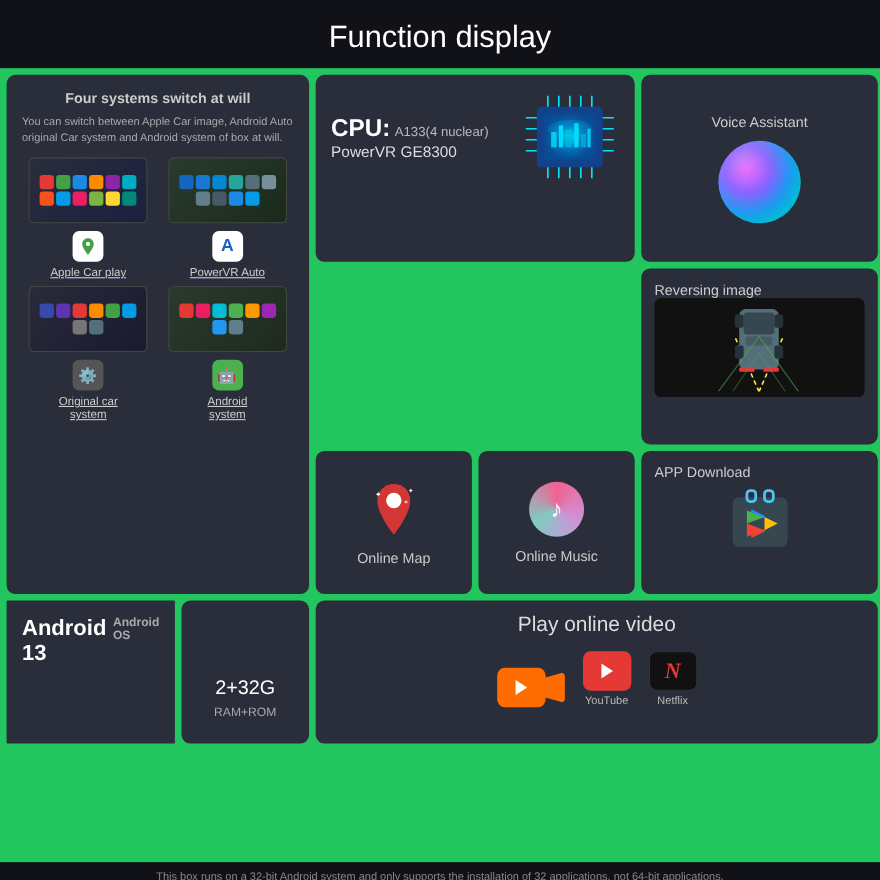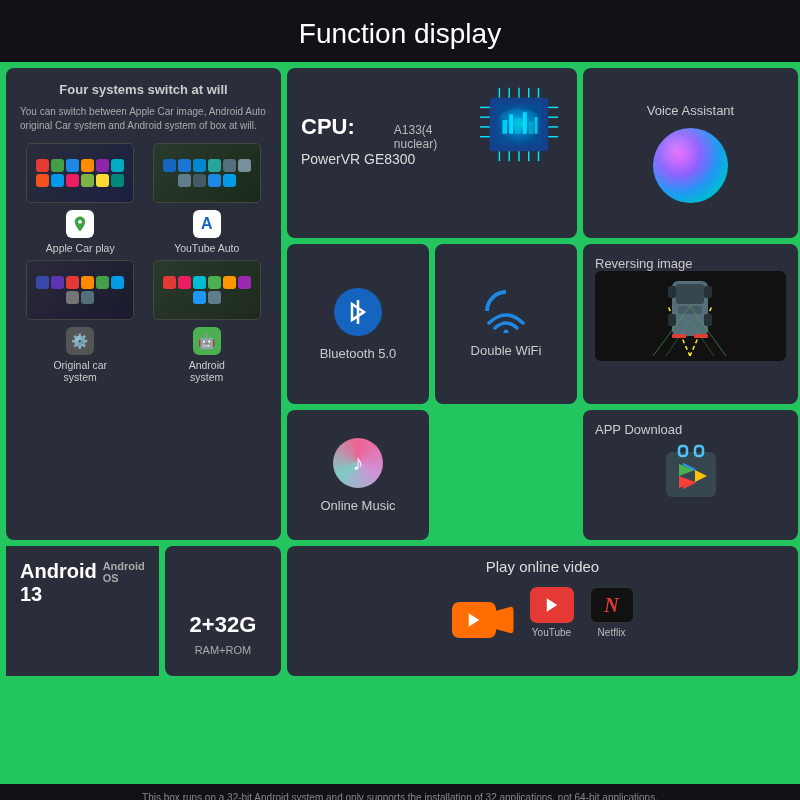--- a/index.html
+++ b/index.html
@@ -170,31 +170,31 @@
       background: #2a2d3a;
       border-radius: 8px;
       padding: 14px;
       display: flex;
       flex-direction: column;
       justify-content: center;
       align-items: center;
       gap: 6px;
     }
     .ram-title {
-      font-size: 22px;
-      font-weight: bold;
+      font-size: 18px;
+      font-weight: normal;
       color: #fff;
       margin-top: 46px;
     }
     .ram-sub {
       font-size: 11px;
       color: #aaa;
     }
     .video-title {
-      font-size: 15px;
+      font-size: 19px;
       color: #ddd;
       text-align: center;
       margin-bottom: 12px;
     }
     .video-apps {
       display: flex;
       justify-content: center;
       gap: 16px;
       align-items: flex-end;
     }
@@ -257,20 +257,21 @@
     }
     .dot {
       width: 13px;
       height: 13px;
       border-radius: 3px;
     }
     .label-below-icon {
       font-size: 10.5px;
       color: #ccc;
       text-align: center;
+      text-decoration: underline;
     }
     
     .music-circle {
       width: 50px;
       height: 50px;
       border-radius: 50%;
       background: conic-gradient(#f06292, #ce93d8, #80cbc4, #f06292);
       display: flex;
       align-items: center;
       justify-content: center;
@@ -325,21 +326,21 @@
             <div class="dot" style="background:#78909c;"></div>
             <div class="dot" style="background:#607d8b;"></div>
             <div class="dot" style="background:#455a64;"></div>
             <div class="dot" style="background:#1e88e5;"></div>
             <div class="dot" style="background:#039be5;"></div>
           </div>
         </div>
         <div style="background:#fff; width:28px; height:28px; border-radius:6px; display:flex; align-items:center; justify-content:center; margin-top:3px;">
           <span style="font-size:16px; color:#1565c0; font-weight:bold;">A</span>
         </div>
-        <div class="label-below-icon">YouTube Auto</div>
+        <div class="label-below-icon">PowerVR Auto</div>
       </div>
 
       <div class="car-screen-wrapper">
         <div class="screen-box screen-original">
           <div class="icon-row">
             <div class="dot" style="background:#3949ab;"></div>
             <div class="dot" style="background:#5e35b1;"></div>
             <div class="dot" style="background:#e53935;"></div>
             <div class="dot" style="background:#fb8c00;"></div>
             <div class="dot" style="background:#43a047;"></div>
@@ -369,25 +370,25 @@
         </div>
         <div style="background:#4caf50; width:28px; height:28px; border-radius:6px; display:flex; align-items:center; justify-content:center; margin-top:3px;">
           <span style="font-size:14px;">🤖</span>
         </div>
         <div class="label-below-icon">Android<br>system</div>
       </div>
     </div>
   </div>
 
   <div class="card cpu-card" style="grid-column:2; grid-row:1;">
-    <div style="display:flex; justify-content:space-between; align-items:flex-end;">
+    <div style="display:flex; justify-content:space-between; align-items:center;">
       <div>
         <div style="display:flex; align-items:baseline; gap:4px;">
           <span style="font-size:22px; font-weight:bold; color:#fff;">CPU:</span>
-          <span style="font-size:12px; color:#bbb;margin-left:35px;">A133(4 nuclear)</span>
+          <span style="font-size:12px; color:#bbb;">A133(4 nuclear)</span>
         </div>
         <div style="font-size:14px; font-weight:normal; color:#ddd;">PowerVR GE8300</div>
       </div>
 
       <svg class="chip-svg" viewBox="0 0 90 85" xmlns="http://www.w3.org/2000/svg">
 
         <defs>
           <radialGradient id="chipGlow" cx="50%" cy="50%" r="50%">
             <stop offset="0%" stop-color="#00e5ff" stop-opacity="0.9"></stop>
             <stop offset="40%" stop-color="#0288d1" stop-opacity="0.7"></stop>
@@ -435,47 +436,36 @@
         <ellipse cx="45" cy="35" rx="20" ry="8" fill="#00e5ff" opacity="0.15"></ellipse>
       </svg>
     </div>
   </div>
 
   <div class="card voice-card" style="grid-column:3; grid-row:1;padding-left:12px;">
     <div class="voice-label">Voice Assistant</div>
     <div class="siri-ball"></div>
   </div>
 
-  <div style="grid-column:2; grid-row:2; display:grid; grid-template-columns:1fr 1fr; gap:6px;">
+
+  <div style="grid-column:2; grid-row:3; display:grid; grid-template-columns:1fr 1fr; gap:6px;">
 
     <div class="feature-card">
-      <div class="bt-symbol">
-        <svg width="22" height="30" viewBox="0 0 22 30">
-          <path d="M5 7l12 8-12 8V7z" fill="none" stroke="white" stroke-width="2.5"></path>
-          <path d="M11 3v24M5 23l12-8" fill="none" stroke="white" stroke-width="2.5"></path>
+      <div style="position:relative; width:50px; height:54px;">
+        <svg width="50" height="54" viewBox="0 0 50 54">
+          <path d="M25 4 C16 4 10 11 10 19 C10 32 25 50 25 50 C25 50 40 32 40 19 C40 11 34 4 25 4Z" fill="#e53935" opacity="0.9"></path>
+          <circle cx="25" cy="19" r="7" fill="#fff"></circle>
+
+          <text x="8" y="16" font-size="7" fill="#fff">✦</text>
+          <text x="38" y="12" font-size="6" fill="#fff">✦</text>
+          <text x="34" y="22" font-size="5" fill="#fff">✦</text>
         </svg>
       </div>
-      <div class="feature-label">Bluetooth 5.0</div>
-    </div>
-
-    <div class="feature-card">
-      <div style="display:flex; flex-direction:column; align-items:center; gap:3px;">
-        <div style="width:42px; height:42px; border:4px solid #1e88e5; border-radius:50%; border-bottom-color:transparent; transform:rotate(-45deg); border-left-color:transparent; border-right-color:transparent;"></div>
-        <svg width="42" height="28" viewBox="0 0 42 28" style="margin-top:-30px;">
-          <path d="M4 18 Q21 2 38 18" fill="none" stroke="#1e88e5" stroke-width="3.5" stroke-linecap="round"></path>
-          <path d="M10 23 Q21 13 32 23" fill="none" stroke="#1e88e5" stroke-width="3.5" stroke-linecap="round"></path>
-          <circle cx="21" cy="27" r="2.5" fill="#1e88e5"></circle>
-        </svg>
-      </div>
-      <div class="feature-label">Double WiFi</div>
-    </div>
-  </div>
-
-  <div style="grid-column:2; grid-row:3; display:grid; grid-template-columns:1fr 1fr; gap:6px;">
-
+      <div class="feature-label">Online Map</div>
+    </div>
 
     <div class="feature-card">
       <div class="music-circle">
         <span style="font-size:22px;">♪</span>
       </div>
       <div class="feature-label">Online Music</div>
     </div>
   </div>
 
   <div class="card" style="grid-column:3; grid-row:3;">

